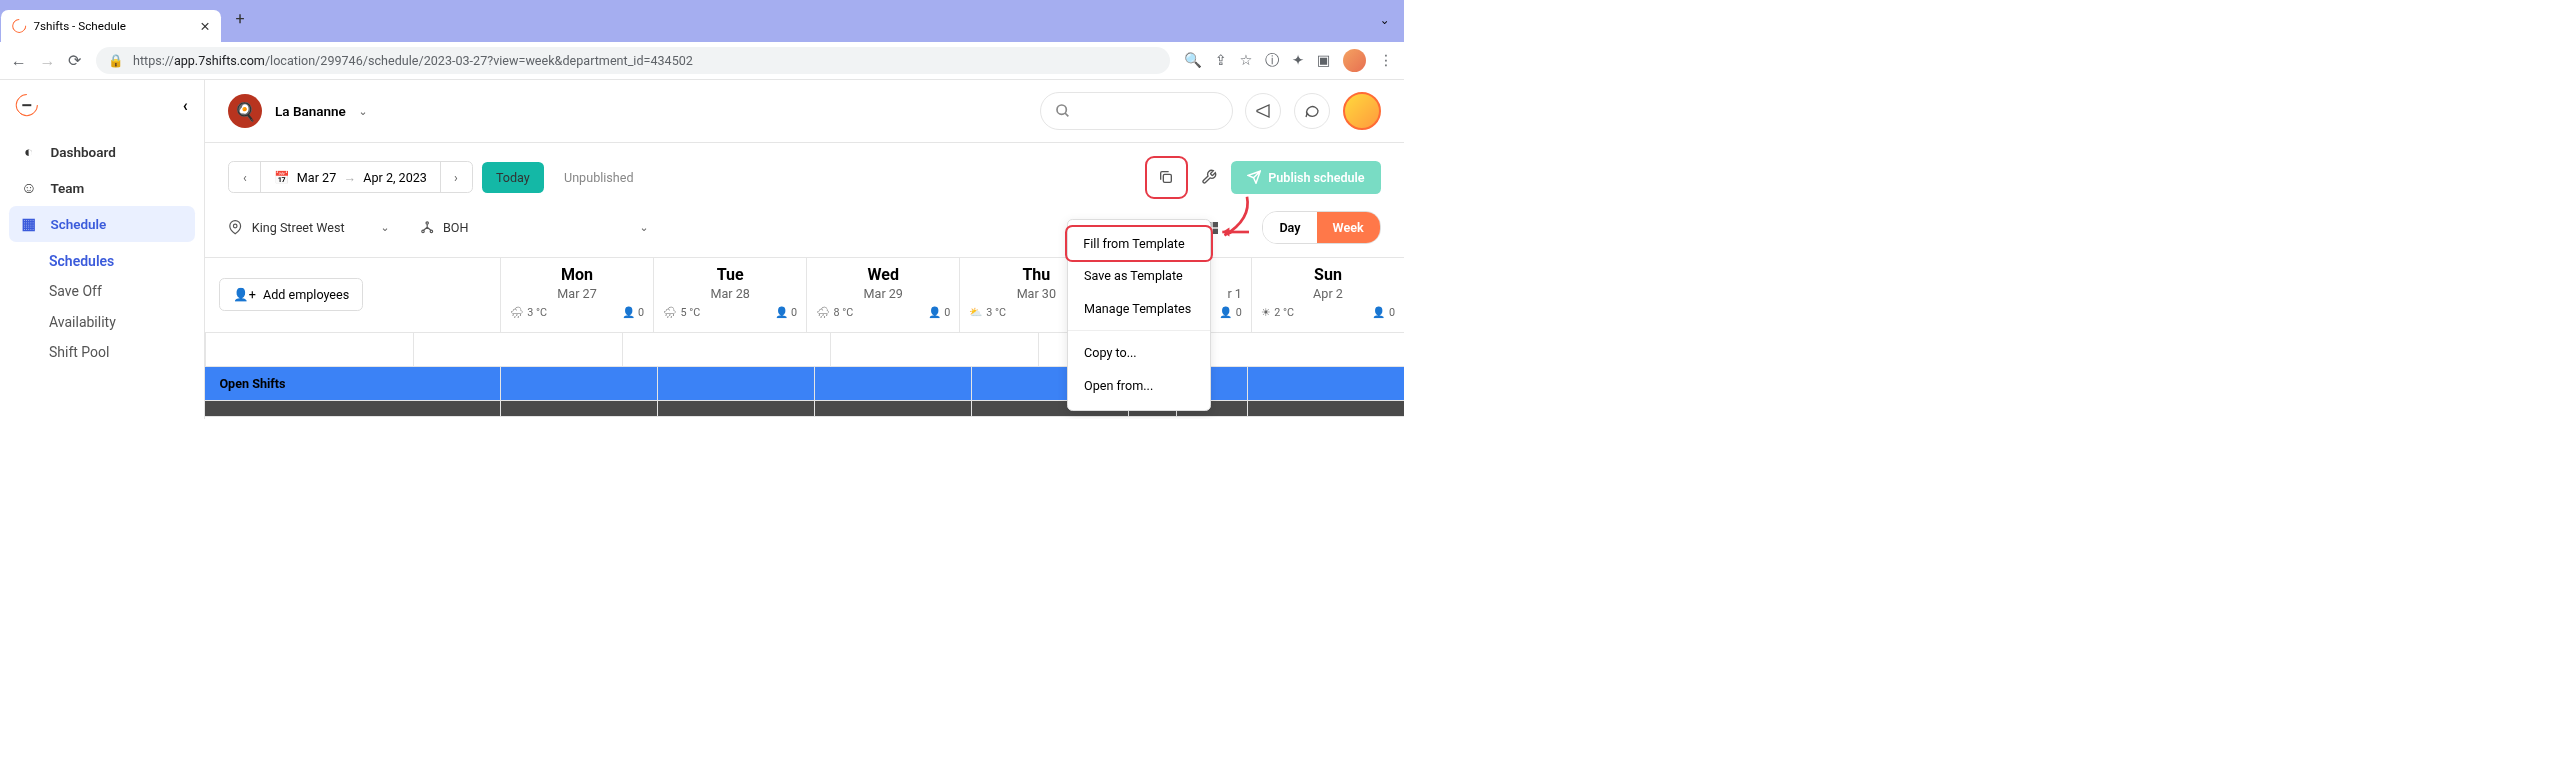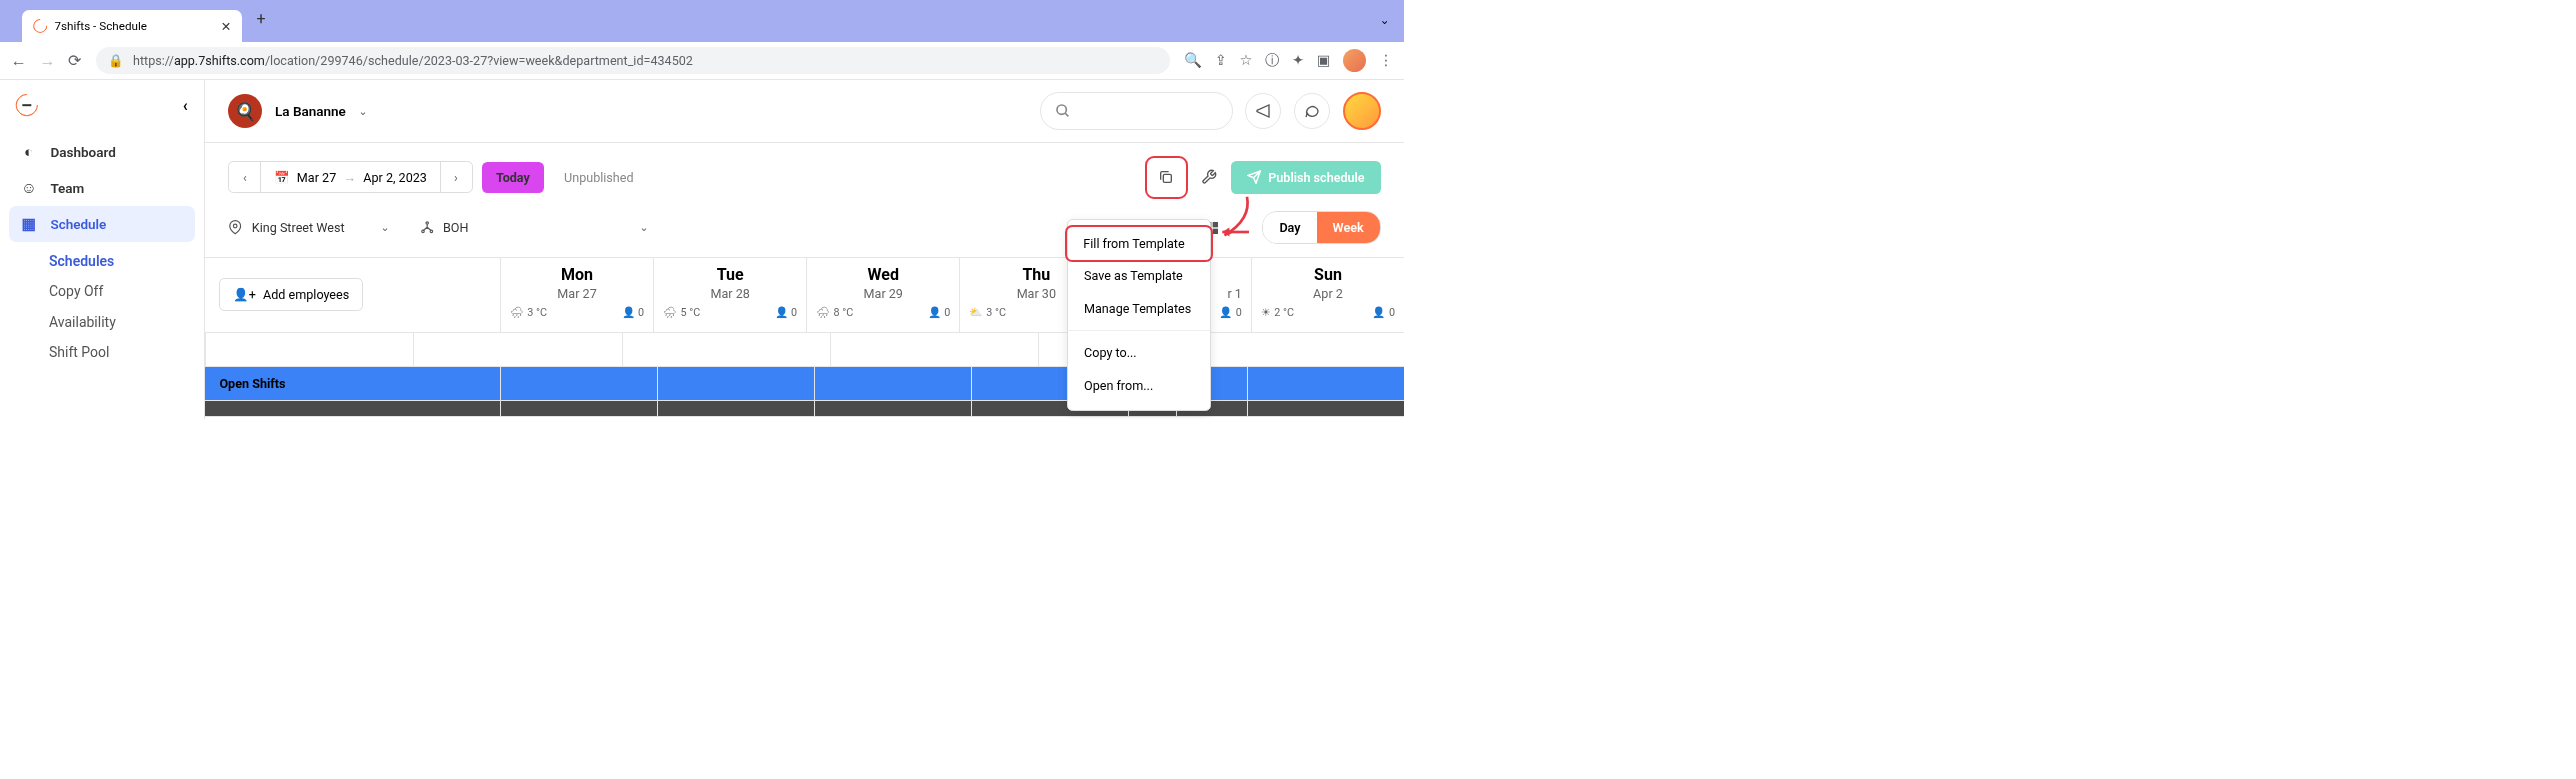--- a/index.html
+++ b/index.html
@@ -1,19 +1,19 @@
 <!DOCTYPE html>
 <html style="font-size:14.4px"><head>
 <meta charset="utf-8">
 <style>
 * { margin: 0; padding: 0; box-sizing: border-box; font-family: -apple-system, BlinkMacSystemFont, "Segoe UI", Roboto, sans-serif; }
 body { background: #fff; width: 1404px; height: 419px; overflow: hidden; position: relative; }
 
 
-.browser-chrome { background: #a5aef0; height: 42px; display: flex; align-items: flex-end; padding-left: 22px; position: relative; }
+.browser-chrome { background: #a5aef0; height: 42px; display: flex; align-items: flex-end; padding-left: 1px; position: relative; }
 .tab { background: #fff; border-radius: 7.2px 7.2px 0 0; height: 32px; display: flex; align-items: center; padding: 0 10.8px; gap: 7.2px; width: 220px; }
 .tab-favicon { width: 14.4px; height: 14.4px; border: 1.8px solid #ff6b35; border-radius: 50%; border-top-color: transparent; transform: rotate(45deg); }
 .tab-title { font-size: 11.7px; flex: 1; }
 .tab-close { font-size: 12.6px; cursor: pointer; color: #333; }
 .new-tab { margin-left: 14.4px; font-size: 16px; color: #333; align-self: center; margin-bottom: 5.4px; }
 .chrome-chevron { position: absolute; right: 14.4px; top: 12.6px; font-size: 11.7px; }
 
 .url-bar { background: #fff; height: 38px; display: flex; align-items: center; padding: 0 10.8px; gap: 14.4px; border-bottom: 0.9px solid #e5e5e5; }
 .nav-arrows { display: flex; gap: 12.6px; align-items: center; }
 .nav-arrow { font-size: 16px; color: #5f6368; }
@@ -48,21 +48,21 @@
 .top-icon { width: 36px; height: 36px; border: 0.9px solid #e5e5e5; border-radius: 50%; display: flex; align-items: center; justify-content: center; font-size: 15.3px; color: #555; }
 .user-avatar { width: 38px; height: 38px; border-radius: 50%; background: linear-gradient(135deg, #ffd93d, #ff9a3d); border: 2.7px solid #ff6b35; }
 
 
 .toolbar { padding: 12.6px 23.4px; display: flex; align-items: center; gap: 9px; }
 .date-picker { display: flex; border: 0.9px solid #ddd; border-radius: 5.4px; height: 32px; align-items: center; }
 .date-arrow { width: 32px; display: flex; align-items: center; justify-content: center; font-size: 12.6px; color: #666; border-right: 0.9px solid #ddd; height: 100%; }
 .date-arrow:last-child { border-right: none; border-left: 0.9px solid #ddd; }
 .date-range { padding: 0 12.6px; display: flex; align-items: center; gap: 7.2px; font-size: 12.6px; }
 .date-arrow-mid { color: #aaa; }
-.today-btn { background: #d946ef; border: none; border-radius: 5.4px; padding: 8px 14.4px; font-size: 12.6px; font-weight: 700; color: #333; }
+.today-btn { background: #14b8a6; border: none; border-radius: 5.4px; padding: 8px 14.4px; font-size: 12.6px; font-weight: 400; color: #333; }
 .status-text { color: #888; font-size: 12.6px; margin-left: 10.8px; }
 .toolbar-spacer { flex: 1; }
 .icon-btn { width: 32px; height: 32px; border: 0.9px solid #ddd; border-radius: 5.4px; background: #fff; display: flex; align-items: center; justify-content: center; font-size: 13.5px; color: #555; }
 .icon-btn.highlighted { border: 2.7px solid #e63946; border-radius: 9px; width: 43px; height: 43px; }
 .publish-btn { background: #79dcc4; color: #fff; border: none; border-radius: 5.4px; padding: 9px 16px; font-size: 12.6px; font-weight: 600; display: flex; align-items: center; gap: 7.2px; }
 
 
 .filter-row { padding: 0 23.4px 12.6px; display: flex; align-items: center; gap: 30px; }
 .filter-item { display: flex; align-items: center; gap: 9px; font-size: 12.6px; color: #333; }
 .filter-chevron { margin-left: 27px; color: #666; font-size: 10.8px; }
@@ -152,21 +152,21 @@
     <div class="nav-item">
       <span class="nav-icon">☺</span>
       <span>Team</span>
     </div>
     <div class="nav-item active">
       <span class="nav-icon">▦</span>
       <span>Schedule</span>
     </div>
     <div class="sub-items">
       <div class="sub-item active">Schedules</div>
-      <div class="sub-item">Copy Off</div>
+      <div class="sub-item">Save Off</div>
       <div class="sub-item">Availability</div>
       <div class="sub-item">Shift Pool</div>
     </div>
   </div>
 
   <div class="main">
     <div class="topbar">
       <span class="loc-avatar">🍳</span>
       <span class="loc-name">La Bananne</span>
       <span style="color:#666;font-size:10.8px">⌄</span>

